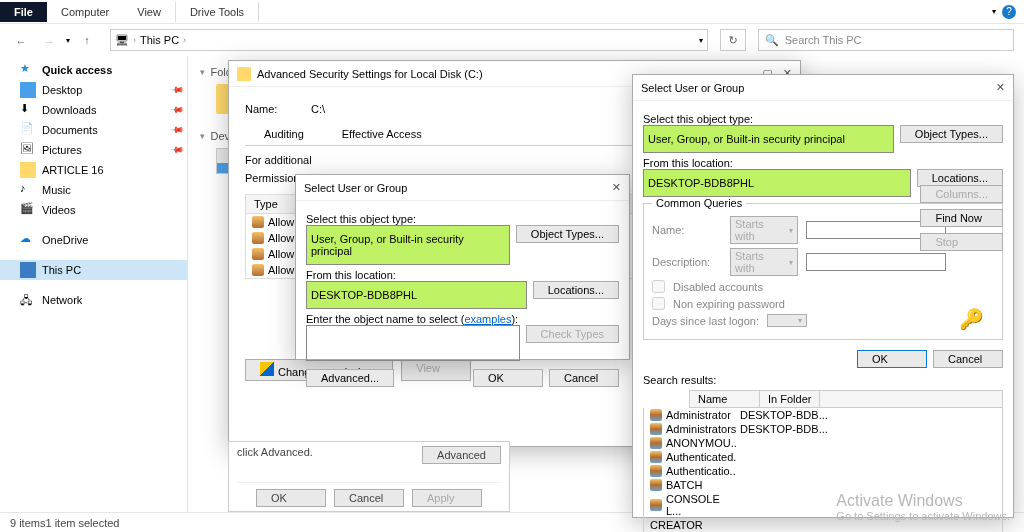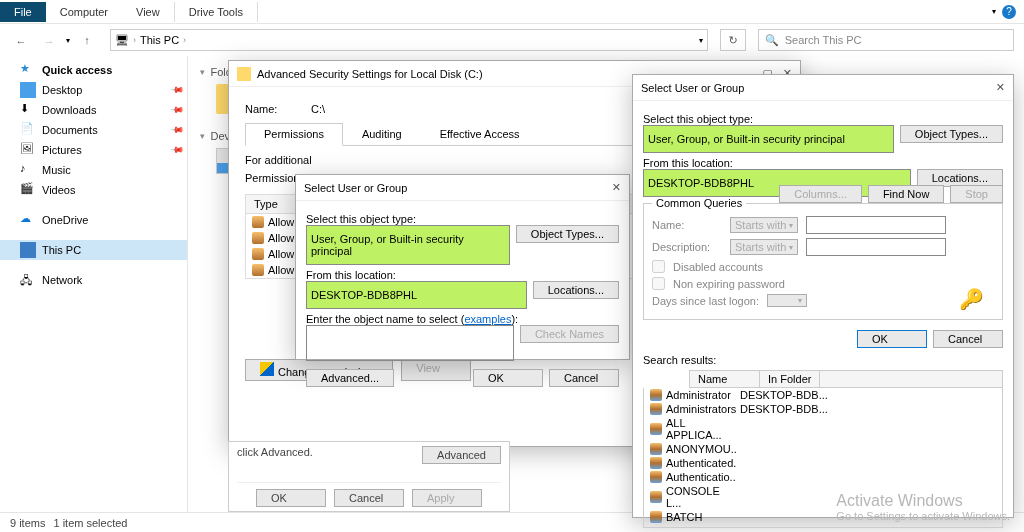--- a/index.html
+++ b/index.html
@@ -1,21 +1,21 @@
 <!DOCTYPE html>
 <html><head>
 <meta charset="utf-8">
 <style>
 * { box-sizing: border-box; margin: 0; padding: 0; font-family: "Segoe UI", Tahoma, sans-serif; font-size: 11px; }
 body { width: 1024px; height: 532px; overflow: hidden; background: #fff; position: relative; }
 
 
 .ribbon { height: 24px; background: #fff; border-bottom: 1px solid #e5e5e5; display: flex; align-items: center; }
 .ribbon .tab { padding: 4px 14px; cursor: default; color: #333; }
-.ribbon .tab.active { background: #0c4a6e; color: #fff; }
+.ribbon .tab.active { background: #0f172a; color: #fff; font-weight: bold; }
 .ribbon .right { margin-left: auto; display: flex; align-items: center; padding-right: 8px; gap: 6px; }
 .help-icon { width: 14px; height: 14px; border-radius: 50%; background: #1979ca; color: #fff; display: flex; align-items: center; justify-content: center; font-size: 10px; }
 
 
 .navbar { height: 32px; display: flex; align-items: center; padding: 0 10px; gap: 6px; }
 .nav-arrow { width: 22px; height: 22px; display: flex; align-items: center; justify-content: center; color: #555; border-radius: 2px; }
 .nav-arrow.disabled { color: #bbb; }
 .breadcrumb-box { flex: 1; border: 1px solid #ccc; height: 22px; display: flex; align-items: center; padding: 0 4px; gap: 4px; margin: 0 6px; }
 .breadcrumb-sep { color: #888; font-size: 9px; }
 .refresh-btn { width: 26px; height: 22px; border: 1px solid #ccc; display: flex; align-items: center; justify-content: center; color: #555; }
@@ -40,21 +40,21 @@
 .chev { font-size: 9px; color: #888; }
 .items-row { display: flex; gap: 40px; margin-left: 16px; }
 .folder-item { display: flex; align-items: center; gap: 8px; }
 .big-folder { width: 36px; height: 30px; background: #ffd96b; border-radius: 2px; }
 .big-folder.music { background: linear-gradient(#ffd96b 60%, #7db4e8 60%); }
 .drive-item { display: flex; align-items: center; gap: 8px; margin-left: 16px; }
 .drive-icon { width: 36px; height: 26px; background: linear-gradient(#e8e8e8 60%, #4aa0e8 60%); border: 1px solid #ccc; }
 .drive-info .sub { color: #777; font-size: 10px; }
 
 
-.statusbar { position: absolute; bottom: 0; left: 0; right: 0; height: 20px; border-top: 1px solid #e5e5e5; display: flex; align-items: center; padding: 0 10px; gap: 8px; color: #444; }
+.statusbar { position: absolute; bottom: 0; left: 0; right: 0; height: 20px; border-top: 1px solid #e5e5e5; display: flex; align-items: center; padding: 0 10px; gap: 0; color: #444; }
 
 
 .win { position: absolute; background: #fff; border: 1px solid #aaa; box-shadow: 0 6px 24px rgba(0,0,0,0.25); }
 .titlebar { height: 26px; display: flex; align-items: center; padding: 0 8px; gap: 6px; border-bottom: 1px solid #eee; }
 .titlebar .title-icon { width: 14px; height: 14px; background: #ffd96b; }
 .titlebar .wincontrols { margin-left: auto; display: flex; gap: 10px; color: #555; }
 
 
 .adv { left: 228px; top: 60px; width: 573px; height: 387px; }
 .adv-body { padding: 10px 16px; }
@@ -86,23 +86,23 @@
 .sel1-bottom { display: flex; margin-top: 8px; gap: 6px; align-items: center; }
 
 
 .sel2 { left: 632px; top: 74px; width: 382px; height: 444px; }
 .sel2-body { padding: 8px 10px; }
 .queries { border: 1px solid #ccc; margin-top: 6px; padding: 8px; position: relative; }
 .queries legend { position:absolute; top:-7px; left:8px; background:#fff; padding:0 4px; }
 .qrow { display: flex; align-items: center; margin: 4px 0; gap: 8px; }
 .qrow .ql { width: 70px; color: #888; }
 .combo { width: 68px; border: 1px solid #adadad; background: #e9e9e9; padding: 1px 4px; display:flex; justify-content:space-between; align-items:center; }
-.combo.disabled { color: #aaa; }
+.combo.disabled { color: #aaa; gap: 15px; }
 .qinput { width: 140px; border: 1px solid #888; height: 18px; }
-.sel2-right { position:absolute; right:10px; top:110px; display:flex; flex-direction:row; gap:6px;}
+.sel2-right { position:absolute; right:10px; top:110px; display:flex; flex-direction:column; gap:6px;}
 .key-icon { position:absolute; right:18px; bottom:8px; font-size:20px; color:#d49b00;}
 .results-head { display:flex; background:#f5f5f5; border:1px solid #ccc; margin-top:4px;margin-left:46px;}
 .results-head div { padding: 2px 8px; border-right:1px solid #ccc;}
 .results-body { border:1px solid #ccc; border-top:none; height: 140px; overflow: hidden; }
 .rrow { display:flex; align-items:center; padding:1px 6px; gap:4px;}
 .pic { width:12px; height:12px; background: linear-gradient(#f7c06b,#b07030); border-radius:2px; display:inline-block;}
 .pic.grp { background: linear-gradient(#f7c06b,#b07030,#6ba0d8); }
 .watermark { position:absolute; right:14px; bottom:10px; color:#b7b7b7; text-align:left; pointer-events:none;}
 .watermark .t1 { font-size:16px; }
 
@@ -162,20 +162,24 @@
         <span class="icon">📄</span>
         <span>Documents</span>
         <span class="pin">📌</span>
       </div>
     <div class="sidebar-item">
         <span class="icon">🖼</span>
         <span>Pictures</span>
         <span class="pin">📌</span>
       </div>
     <div class="sidebar-item">
+        <span class="icon icon-folder-y"></span>
+        <span>ARTICLE 16</span>
+      </div>
+    <div class="sidebar-item">
         <span class="icon">♪</span>
         <span>Music</span>
       </div>
     <div class="sidebar-item">
         <span class="icon">🎬</span>
         <span>Videos</span>
       </div>
     <div class="sidebar-spacer"></div>
     <div class="sidebar-item">
         <span class="icon icon-onedrive">☁</span>
@@ -236,21 +240,20 @@
       <span>▢</span>
       <span>✕</span>
     </div>
   </div>
   <div class="adv-body">
     <div class="adv-row">
         <span class="lbl">Name:</span>
         <span>C:\</span>
       </div>
     <div class="tabs2">
-      <div class="t active">Permissions</div>
       <div class="t">Auditing</div>
       <div class="t">Effective Access</div>
     </div>
     <div style="margin-top:8px">For additional</div>
     <div style="margin-top:6px">Permission entries</div>
     <div class="listhead">
       <div style="width:60px">Type</div>
     </div>
     <div class="list-body">
       <div class="list-row">
@@ -302,21 +305,21 @@
         <div class="btn">Object Types...</div>
       </div>
     <span class="field-lbl">From this location:</span>
     <div class="field-row">
         <div class="tbox">DESKTOP-BDB8PHL</div>
         <div class="btn">Locations...</div>
       </div>
     <span class="field-lbl"><span>Enter the object name to select (</span><span class="link">examples</span><span>):</span></span>
     <div class="field-row">
         <div class="mbox"></div>
-        <div class="btn disabled">Check Names</div>
+        <div class="btn disabled">Check Types</div>
       </div>
     <div class="sel1-bottom">
       <div class="btn">Advanced...</div>
       <div style="flex:1"></div>
       <div class="btn">OK</div>
       <div class="btn">Cancel</div>
     </div>
   </div>
 </div>
 
@@ -397,46 +400,41 @@
           <span style="width:70px;overflow:hidden">Administrator</span>
           <span>DESKTOP-BDB...</span>
         </div>
         <div class="rrow">
           <span class="pic grp"></span>
           <span style="width:70px;overflow:hidden">Administrators</span>
           <span>DESKTOP-BDB...</span>
         </div>
         <div class="rrow">
           <span class="pic grp"></span>
-          <span style="width:70px;overflow:hidden">ALL APPLICA...</span>
-          <span></span>
-        </div>
-        <div class="rrow">
-          <span class="pic grp"></span>
           <span style="width:70px;overflow:hidden">ANONYMOU...</span>
           <span></span>
         </div>
         <div class="rrow">
           <span class="pic grp"></span>
           <span style="width:70px;overflow:hidden">Authenticated...</span>
           <span></span>
         </div>
         <div class="rrow">
           <span class="pic grp"></span>
           <span style="width:70px;overflow:hidden">Authenticatio...</span>
           <span></span>
         </div>
         <div class="rrow">
           <span class="pic grp"></span>
+          <span style="width:70px;overflow:hidden">BATCH</span>
+          <span></span>
+        </div>
+        <div class="rrow">
+          <span class="pic grp"></span>
           <span style="width:70px;overflow:hidden">CONSOLE L...</span>
-          <span></span>
-        </div>
-        <div class="rrow">
-          <span class="pic grp"></span>
-          <span style="width:70px;overflow:hidden">BATCH</span>
           <span></span>
         </div>
         <div class="rrow">
           <span style="width:70px;overflow:hidden">CREATOR G...</span>
           <span></span>
         </div>
       </div>
   </div>
 </div>
 

